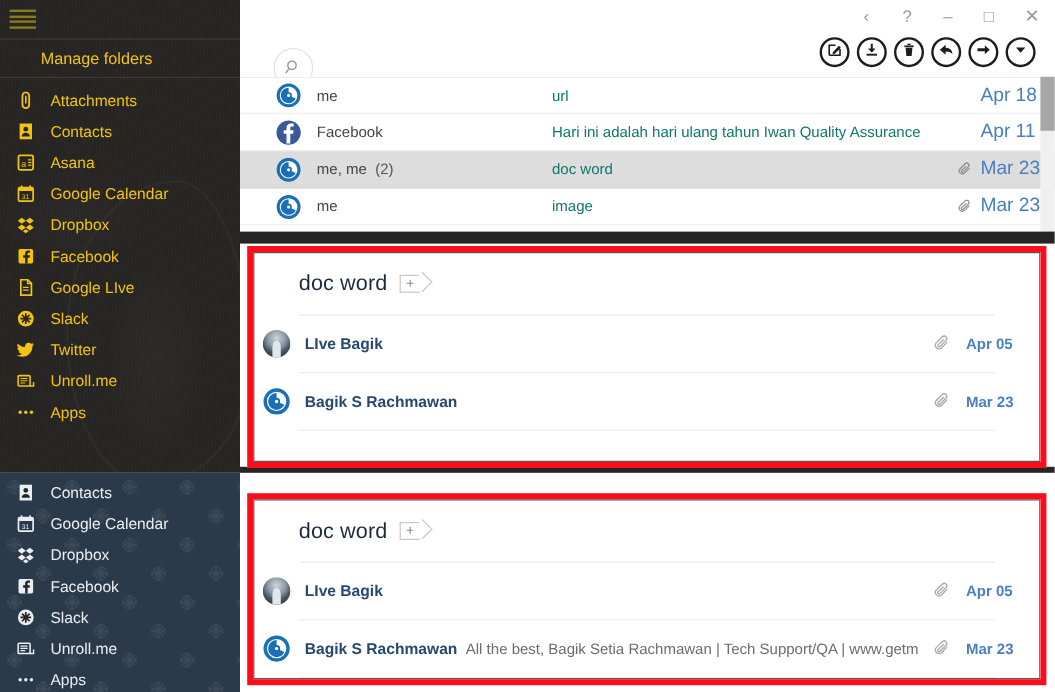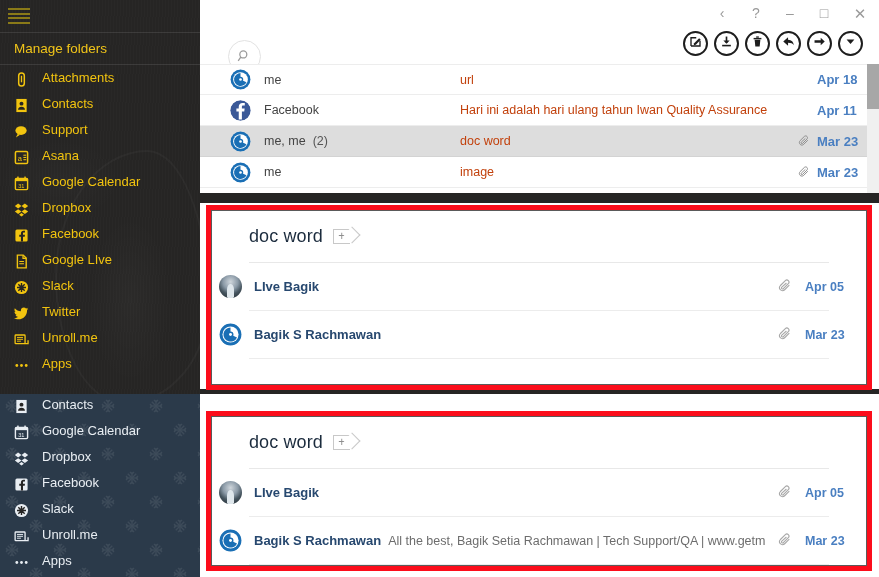--- a/index.html
+++ b/index.html
@@ -53,32 +53,32 @@
   }
   .hamburger i { display: block; height: 2px; background: #8a7a18; border-radius: 0; }
   .sb-divider {
     position: absolute; left: 0; width: 200px; height: 1px;
     background: rgba(255,255,255,0.10); z-index: 3;
   }
   .sb-manage {
     position: absolute; left: 0; top: 33px;
     width: 200px; height: 30px;
     display: flex; align-items: center;
-    padding-left: 14px;
+    padding-left: 34px;
     color: #f0c419; font-size: 13.5px;
     z-index: 3;
   }
   .sb-list-top {
     position: absolute; left: 0; top: 70px;
     width: 200px;
     z-index: 3;
   }
   .sb-item {
     height: 26px;
-    display: flex; 
+    display: flex; align-items: center;
     padding-left: 10px;
     font-size: 13px;
     white-space: nowrap;
   }
   .sb-top .sb-item { color: #f2c40f; }
   .sb-ico {
     width: 22px; height: 18px;
     flex: 0 0 22px;
     display: flex; align-items: center; justify-content: center;
     margin-right: 10px;
@@ -172,23 +172,23 @@
   .mrow:first-child { border-top: 1px solid #ededed; }
   .mrow.sel { background: #dddddd; border-bottom-color: #d3d3d3; }
   .mavatar {
     width: 21px; height: 21px; border-radius: 50%;
     flex: 0 0 21px; margin-right: 13px;
     overflow: hidden;
     display: flex; align-items: center; justify-content: center;
   }
   .m-sender { width: 196px; color: #444; flex: 0 0 196px; overflow: hidden; white-space: nowrap; }
   .m-count { color: #555; }
-  .m-subject { flex: 1 1 auto; color: #c2410c; overflow: hidden; white-space: nowrap; }
+  .m-subject { flex: 1 1 auto; color: #0f766e; overflow: hidden; white-space: nowrap; }
   .m-clip { width: 26px; flex: 0 0 26px; display: flex; justify-content: center; color: #8a8a8a; }
-  .m-date { width: 62px; flex: 0 0 62px; color: #4a7fc1; text-align: left; font-size: 13px; font-weight: bold; }
+  .m-date { width: 62px; flex: 0 0 62px; color: #4a7fc1; text-align: left; font-size: 16px; }
 
   .scrollbar {
     position: absolute; right: 0; top: 64px;
     width: 12px; height: 130px;
     background: #f0f0f0;
   }
   .scrollthumb {
     position: absolute; left: 0; top: 0;
     width: 12px; height: 45px;
     background: #a7a7a7;
@@ -458,28 +458,20 @@
             <span class="sb-ico">
               <svg width="15" height="15" style="color:#f2c40f">
                 <use href="#ic-contacts"></use>
               </svg>
             </span>
             <span>Contacts</span>
           </div>
           <div class="sb-item">
             <span class="sb-ico">
               <svg width="15" height="15" style="color:#f2c40f">
-                <use href="#ic-chat"></use>
-              </svg>
-            </span>
-            <span>Support</span>
-          </div>
-          <div class="sb-item">
-            <span class="sb-ico">
-              <svg width="15" height="15" style="color:#f2c40f">
                 <use href="#ic-asana"></use>
               </svg>
             </span>
             <span>Asana</span>
           </div>
           <div class="sb-item">
             <span class="sb-ico">
               <svg width="15" height="15" style="color:#f2c40f">
                 <use href="#ic-calendar"></use>
               </svg>

